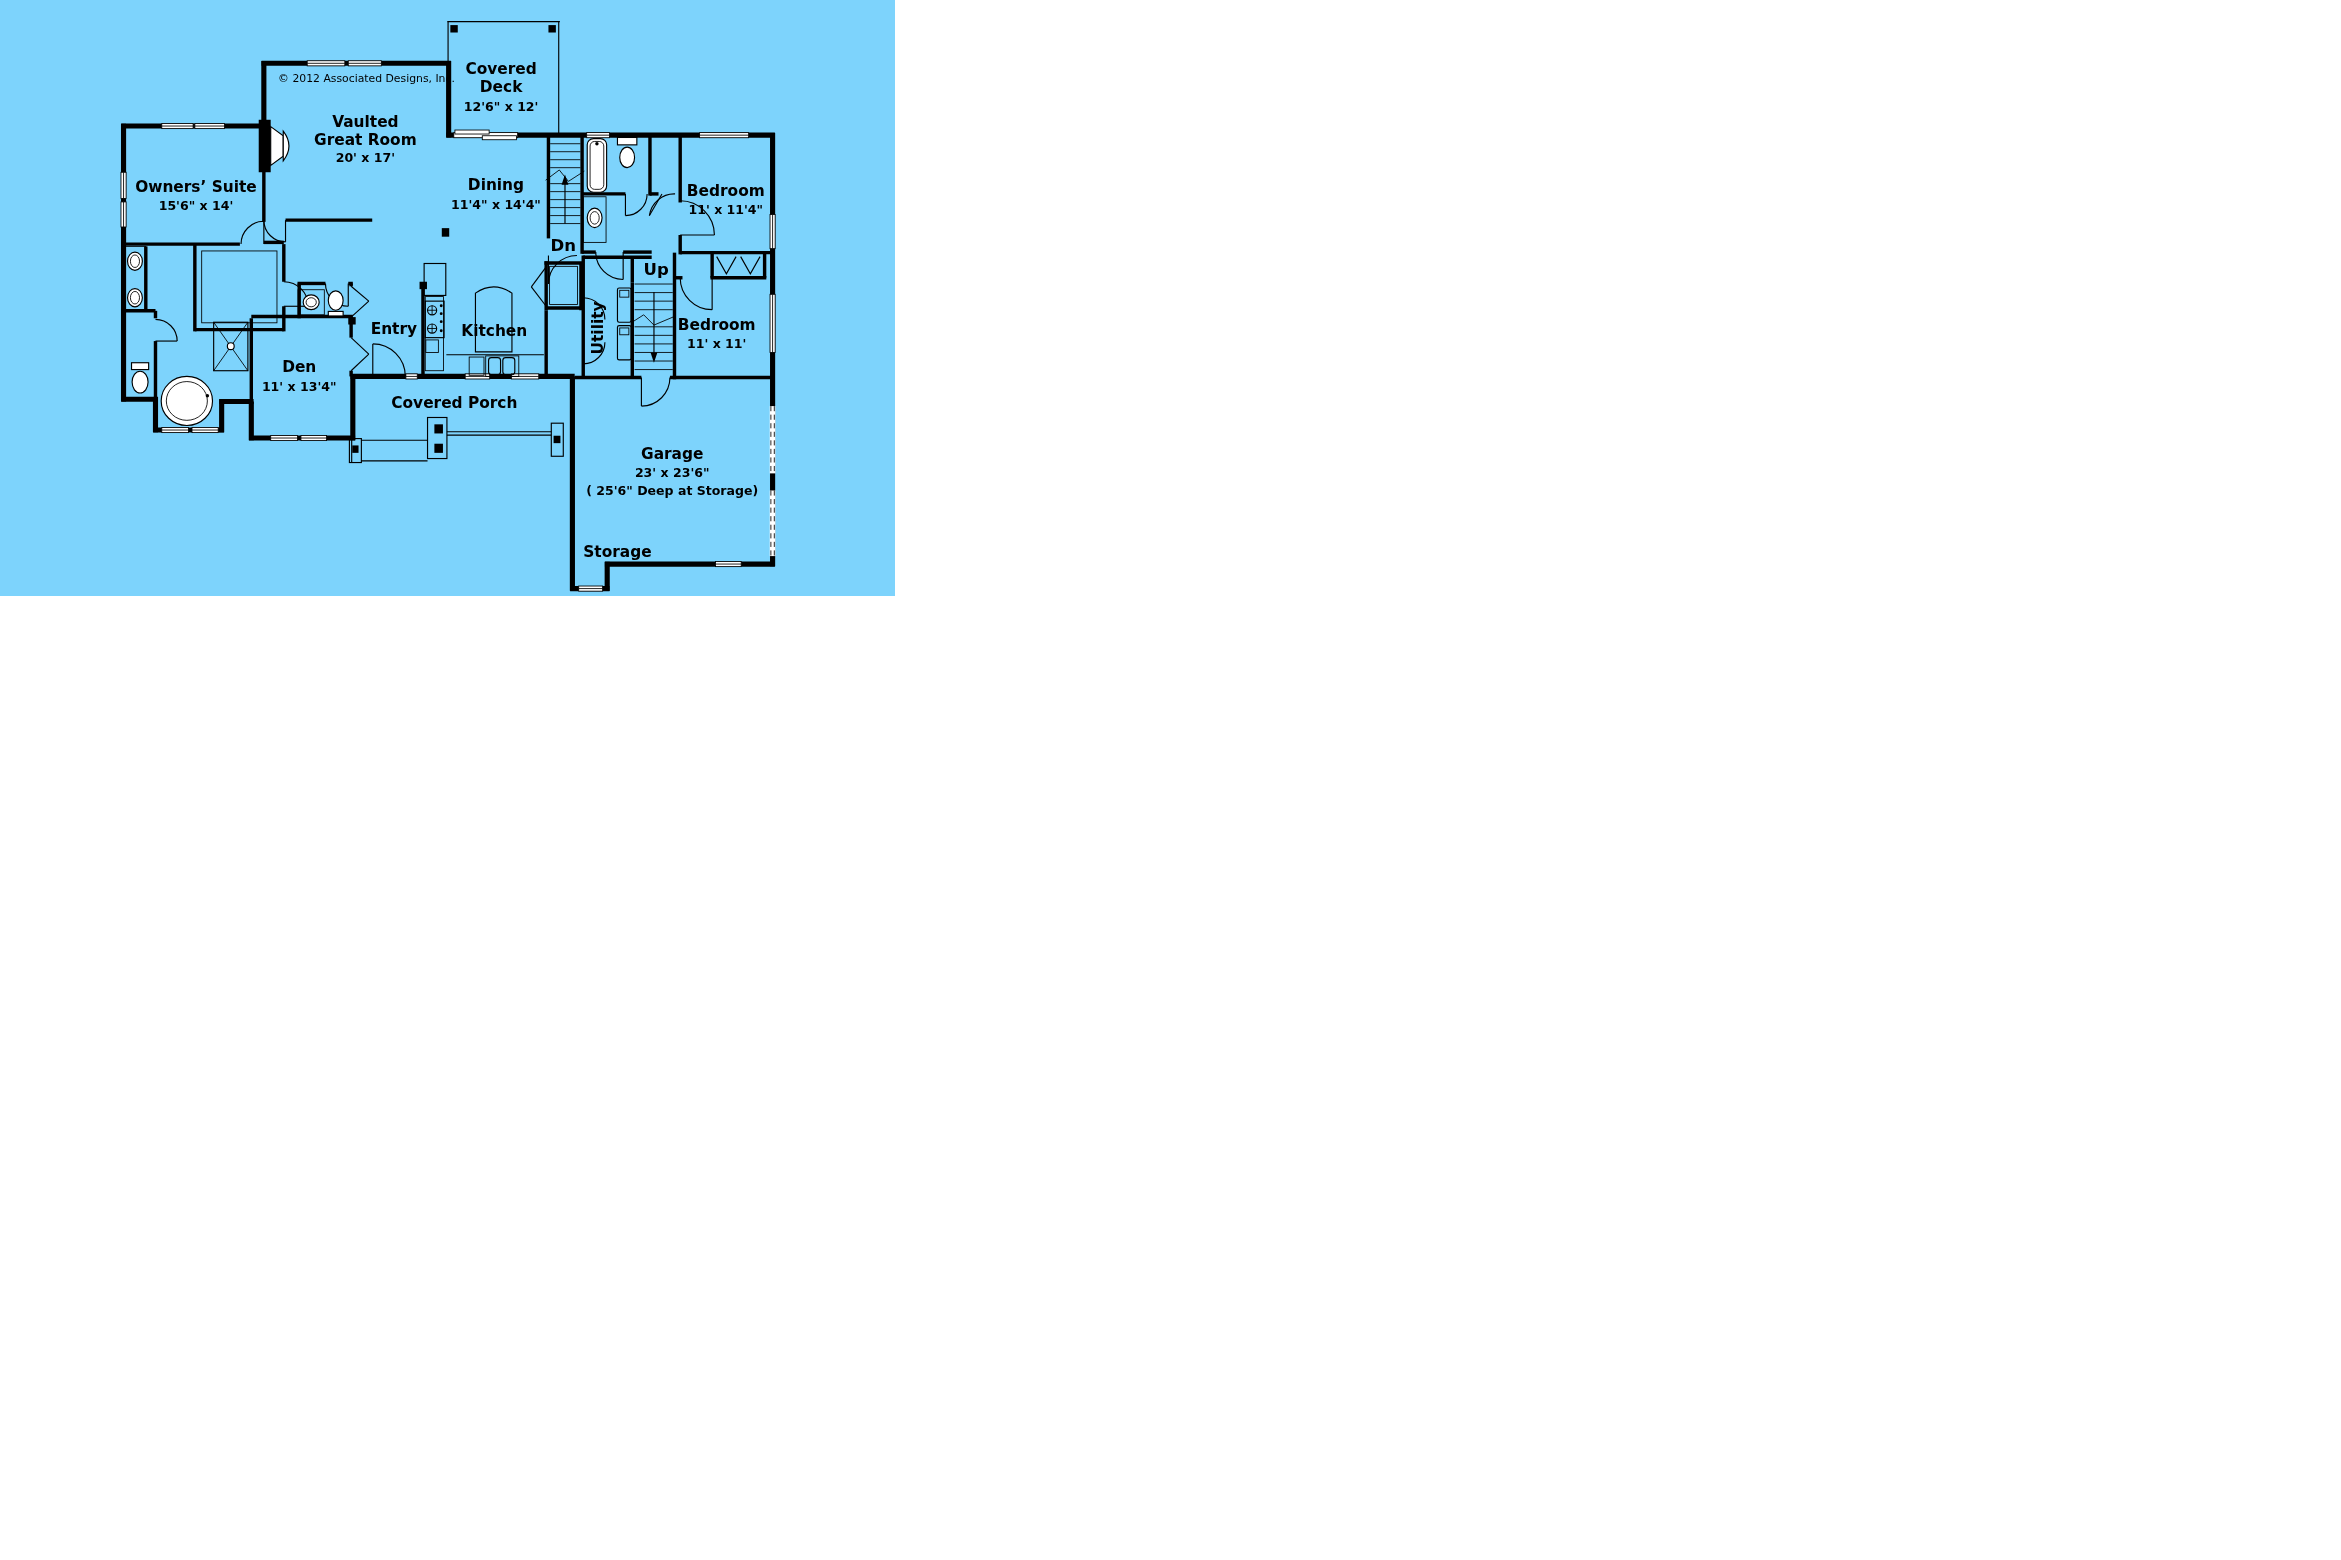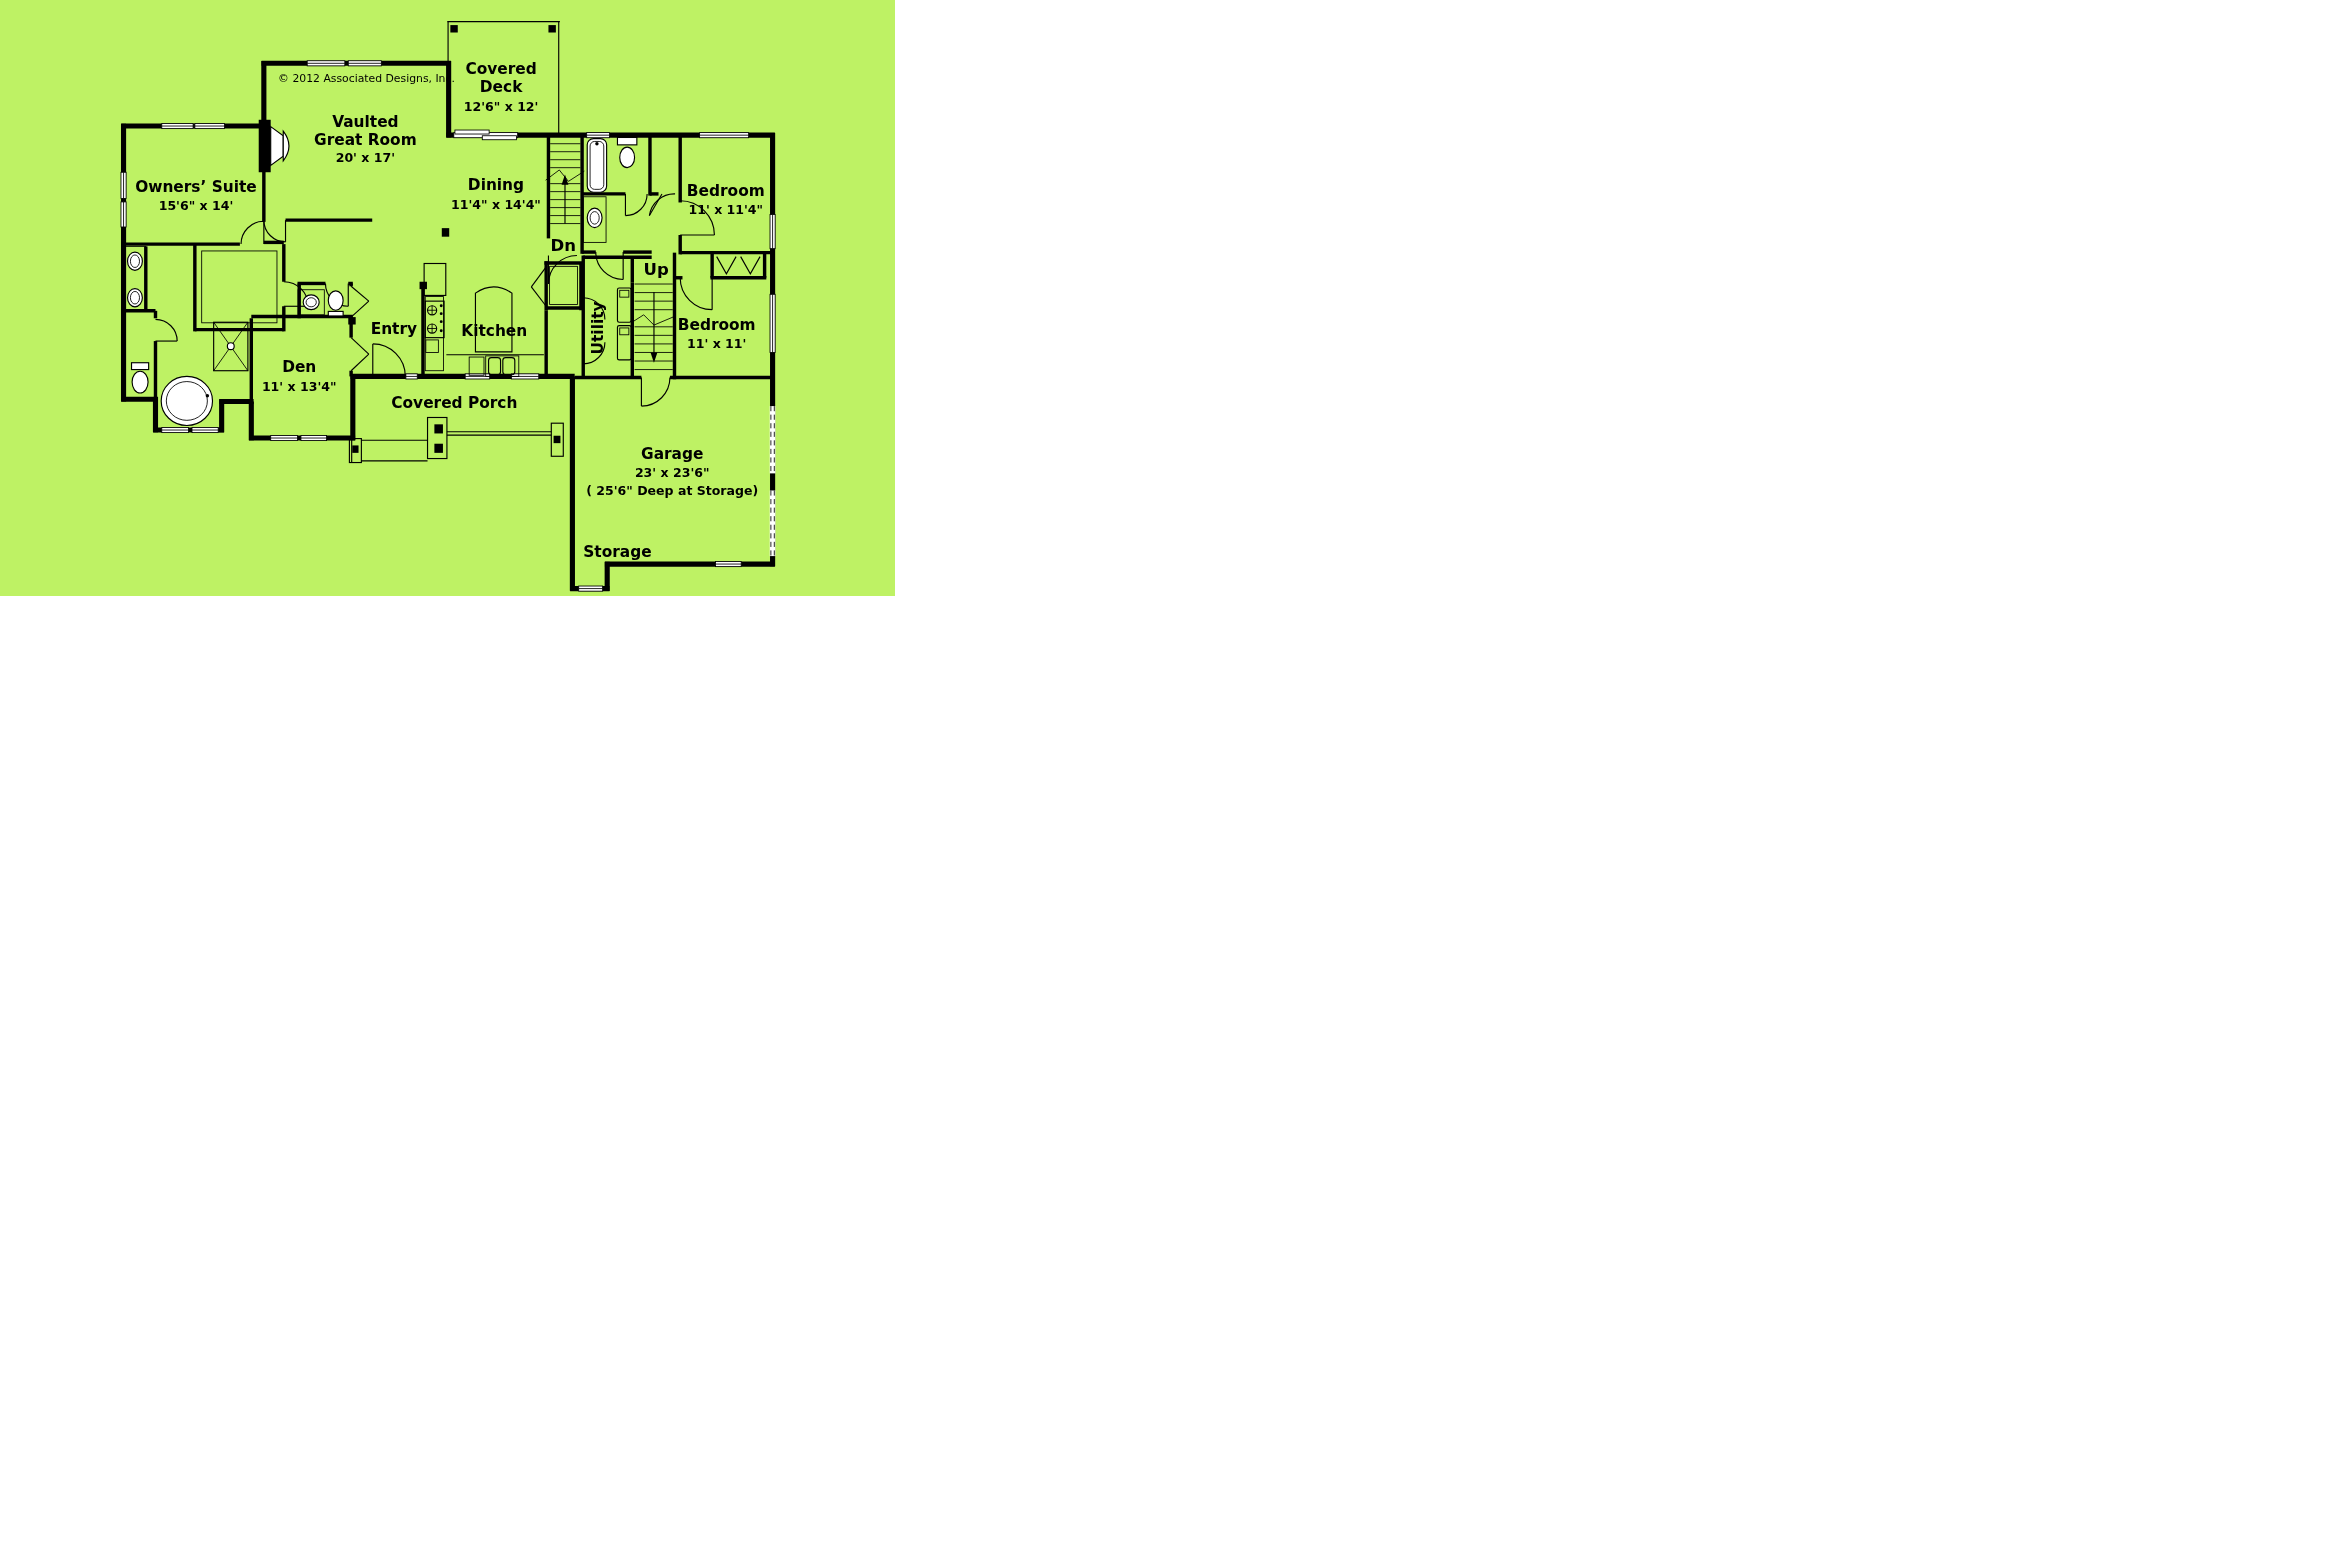--- a/index.html
+++ b/index.html
@@ -1,16 +1,16 @@
 <!DOCTYPE html>
 <html style="font-size:9px"><head>
 <meta charset="utf-8">
 <style>
   html,body{margin:0;padding:0;background:#fff;}
-  #plan-wrap{position:relative;width:895px;height:596px;background:#bef264;overflow:hidden;}
+  #plan-wrap{position:relative;width:895px;height:596px;background:#7dd3fc;overflow:hidden;}
   svg{position:absolute;left:0;top:0;}
   text{font-family:"DejaVu Sans","Liberation Sans",sans-serif;fill:#000;}
   .room-name{font-size:27px;font-weight:bold;}
   .room-dims{font-size:22px;font-weight:bold;}
   .stair-label{font-size:29px;font-weight:bold;}
   .copyright{font-size:19px;font-weight:normal;}
   .wall-ext{stroke:#000;stroke-width:9;fill:none;}
   .wall-int{stroke:#000;stroke-width:6;fill:none;}
   .thin{stroke:#000;stroke-width:2;fill:none;}
   .hair{stroke:#000;stroke-width:1.5;fill:none;}

